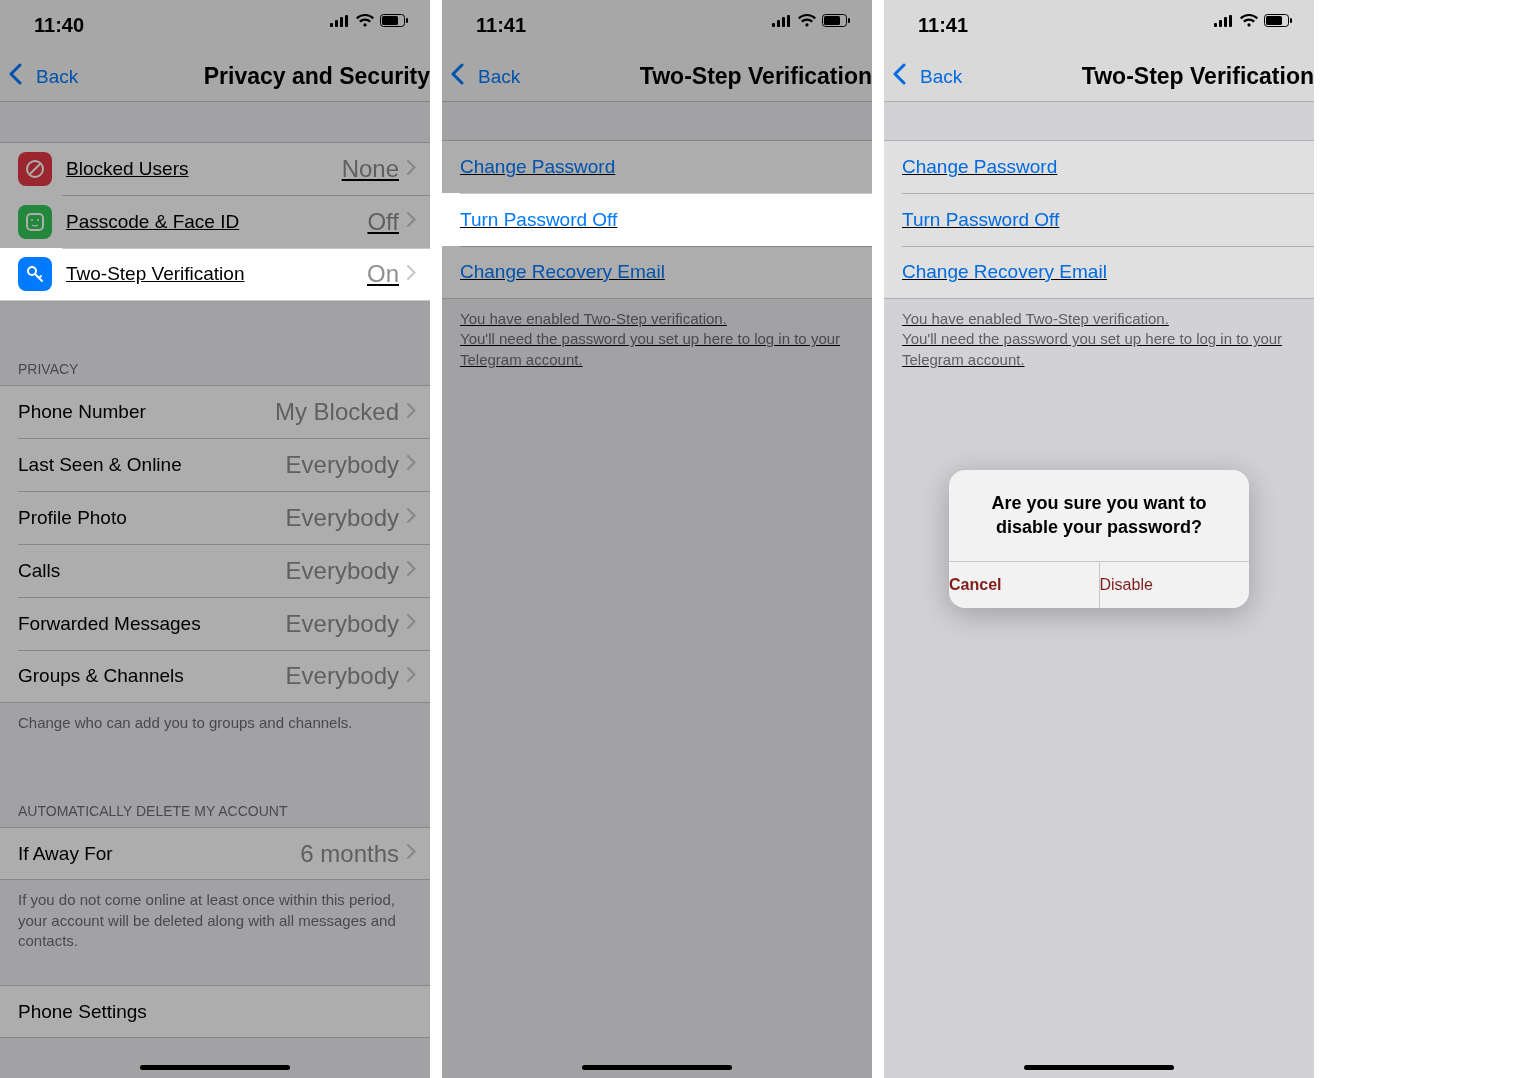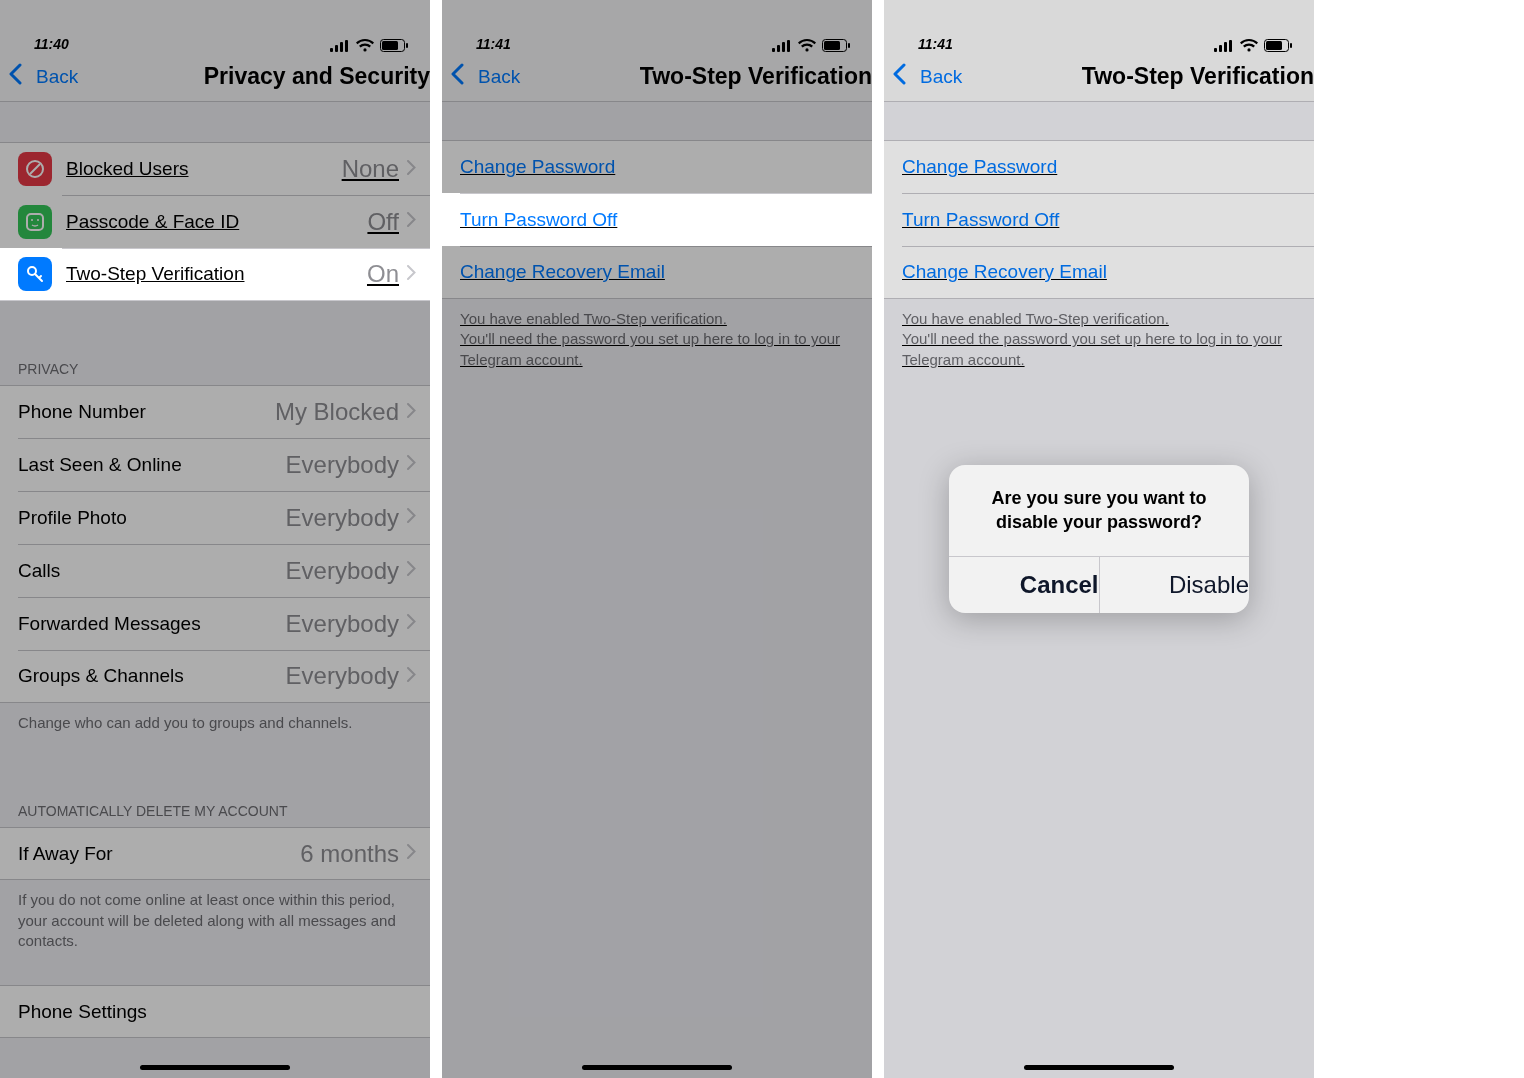--- a/index.html
+++ b/index.html
@@ -28,27 +28,26 @@
     position: absolute;
     inset: 0;
     background: rgba(0,0,0,0.32);
     pointer-events: none;
     z-index: 50;
   }
   
   .status-bar {
     height: 52px;
     display: flex;
-    align-items: flex-end;
+    align-items: flex-start;
     justify-content: space-between;
     padding: 14px 22px 0 34px;
-    font-size: 14px;
+    font-size: 20px;
     font-weight: 600;
     background: #f7f7f8;
-    font-style: italic;
   }
   .status-right { display: flex; align-items: center; gap: 6px; }
   .sig-icon svg, .wifi-icon svg, .batt-icon svg { display:block; }
   
   .nav-bar {
     height: 50px;
     display: flex;
     align-items: center;
     background: #f7f7f8;
     border-bottom: 1px solid #c8c7cc;
@@ -141,24 +140,24 @@
   .alert-msg {
     padding: 22px 28px;
     text-align: center;
     font-size: 18px;
     font-weight: 600;
     line-height: 1.3;
   }
   .alert-btns { display: flex; border-top: 1px solid #c8c7cc; }
   .alert-btn {
     flex: 1;
-    text-align: right;
+    text-align: left;
     padding: 14px 0;
-    font-size: 24px;
-    color: #0f172a;
+    font-size: 16px;
+    color: #7f1d1d;
   }
   .alert-btn + .alert-btn { border-left: 1px solid #c8c7cc; }
   .alert-btn.bold { font-weight: 600; }
   
   .home-ind {
     position: absolute;
     left: 50%; bottom: 8px;
     transform: translateX(-50%);
     width: 150px; height: 5px;
     border-radius: 3px;

